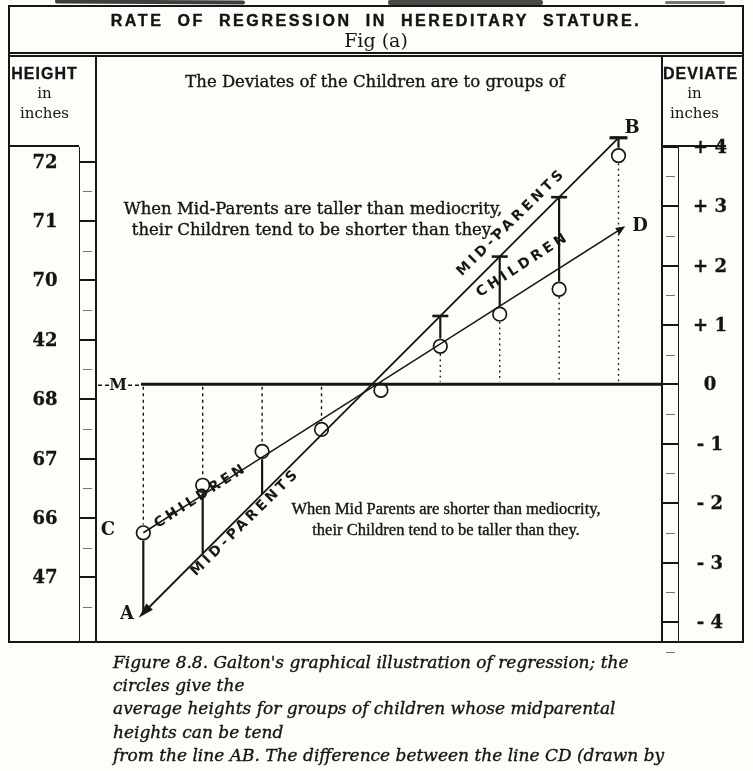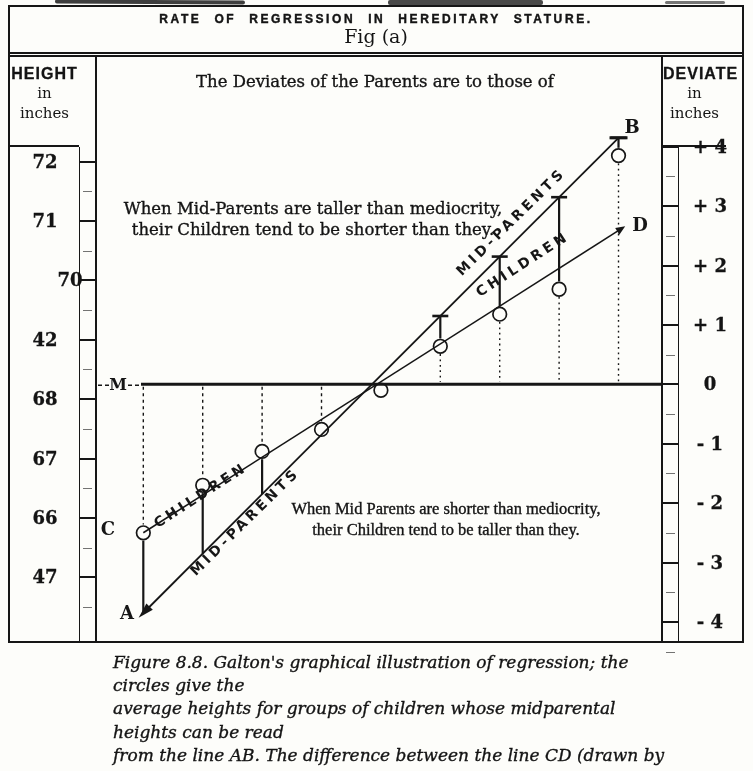--- a/index.html
+++ b/index.html
@@ -14,21 +14,21 @@
     border:2.5px solid #161616; background:#fdfdfa;
   }
 
   
   .title-band {
     position:absolute; left:0; top:0; width:100%; height:45px;
     border-bottom:5px double #161616; text-align:center;
   }
   .fig-title {
     padding-top:5px; font-family:"Liberation Sans", sans-serif;
-    font-size:12px; font-weight:bold; letter-spacing:2.6px; word-spacing:7px;
+    font-size:16px; font-weight:bold; letter-spacing:2.6px; word-spacing:7px;
     -webkit-text-stroke:0.4px #111;
   }
   .fig-sub { font-size:19px; margin-top:-1px; }
 
   
   .axis-box { position:absolute; top:50px; bottom:0; }
   .left-axis  { left:0;  width:85px; border-right:2px solid #161616; }
   .right-axis { right:0; width:79px; border-left:2px solid #161616; }
   .axis-header {
     position:absolute; top:0; left:0; right:16px; height:88px;
@@ -108,21 +108,21 @@
           <div class="major" style="top: 310.55px;"></div>
           <div class="minor" style="top: 341.25px;"></div>
           <div class="major" style="top: 369.95px;"></div>
           <div class="minor" style="top: 400.65px;"></div>
           <div class="major" style="top: 429.35px;"></div>
           <div class="minor" style="top: 460.05px;"></div>
         </div>
       <div class="tick-labels" id="left-tick-labels">
           <div class="tick-label" style="top: 3.55px;">72</div>
           <div class="tick-label" style="top: 62.95px;">71</div>
-          <div class="tick-label" style="top: 122.35px; padding-left: 25px;">70</div>
+          <div class="tick-label" style="top: 122.35px;">70</div>
           <div class="tick-label" style="top: 181.75px;">42</div>
           <div class="tick-label" style="top: 241.15px;">68</div>
           <div class="tick-label" style="top: 300.55px;">67</div>
           <div class="tick-label" style="top: 359.95px;">66</div>
           <div class="tick-label" style="top: 419.35px;">47</div>
         </div>
     </div>
 
     <div class="axis-box right-axis">
       <div class="axis-header">
@@ -208,31 +208,31 @@
           <text x="11" y="478" text-anchor="middle" fill="#161616" font-family="&quot;DejaVu Serif&quot;, serif" font-size="18" font-weight="bold">C</text>
           <text x="543" y="174" text-anchor="middle" fill="#161616" font-family="&quot;DejaVu Serif&quot;, serif" font-size="18" font-weight="bold">D</text>
           <text x="21" y="333" text-anchor="middle" fill="#161616" font-family="&quot;DejaVu Serif&quot;, serif" font-size="16" font-weight="bold">M</text>
           <text transform="translate(417,168) rotate(-44.5)" text-anchor="middle" fill="#161616" font-family="&quot;DejaVu Sans&quot;, sans-serif" font-size="14" font-weight="bold" letter-spacing="3.5px">MID-PARENTS</text>
           <text transform="translate(428,211) rotate(-33)" text-anchor="middle" fill="#161616" font-family="&quot;DejaVu Sans&quot;, sans-serif" font-size="14" font-weight="bold" letter-spacing="3.5px">CHILDREN</text>
           <text transform="translate(106,442) rotate(-33)" text-anchor="middle" fill="#161616" font-family="&quot;DejaVu Sans&quot;, sans-serif" font-size="14" font-weight="bold" letter-spacing="3.5px">CHILDREN</text>
           <text transform="translate(151,468) rotate(-44.5)" text-anchor="middle" fill="#161616" font-family="&quot;DejaVu Sans&quot;, sans-serif" font-size="14" font-weight="bold" letter-spacing="3.5px">MID-PARENTS</text>
         </svg>
 
       <div class="note" id="note-ratio">
-        <span>The Deviates of the Parents are to those of</span><br>
+        <span>The Deviates of the Children are to groups of</span><br>
       </div>
       <div class="note" id="note-taller">
         <span>When Mid-Parents are taller than mediocrity,</span><br>
         <span>their Children tend to be shorter than they.</span>
       </div>
       <div class="note" id="note-shorter">
         <span>When Mid Parents are shorter than mediocrity,</span><br>
         <span>their Children tend to be taller than they.</span>
       </div>
     </div>
   </div>
 
   <div class="caption" id="caption">
       <div class="">Figure 8.8. Galton's graphical illustration of regression; the circles give the</div>
-      <div class="">average heights for groups of children whose midparental heights can be read</div>
+      <div class="">average heights for groups of children whose midparental heights can be tend</div>
       <div class="">from the line AB. The difference between the line CD (drawn by eye to</div>
     </div>
 </div>
 
 </body></html>

